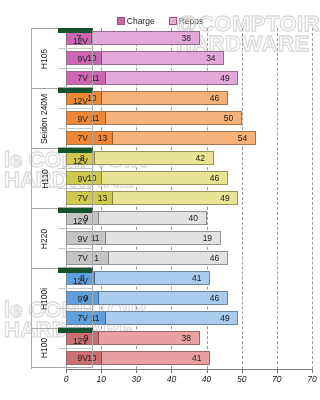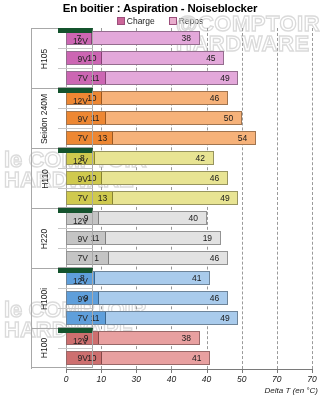--- a/index.html
+++ b/index.html
@@ -136,21 +136,20 @@
   .xlabel{
     position:absolute;left:0;top:386px;width:318px;text-align:right;
     font-size:8px;font-style:italic;color:#222;
   }
 </style>
 </head>
 <body>
 
 <div id="chart-root">
 
-  <div class="title">En boitier : Aspiration - Noiseblocker</div>
 
   <div class="legend">
     <div class="legend-item">
       <span class="legend-swatch sw-charge"></span>
       <span>Charge</span>
     </div>
     <div class="legend-item">
       <span class="legend-swatch sw-repos"></span>
       <span>Repos</span>
     </div>
@@ -208,21 +207,21 @@
               <div class="bar-charge" style="width: 24.6px; background: rgb(204, 102, 179);"></div>
             </div>
             <div class="val val-charge" style="right: auto; left: 10.6px;">7</div>
             <div class="val val-total" style="left: 115.543px; right: auto;">38</div>
           </div>
           <div class="barrow" style="top: 20px;">
             <div class="bar-outer" style="width: 158.143px; background: rgb(227, 168, 218);">
               <div class="bar-charge" style="width: 35.1429px; background: rgb(204, 102, 179);"></div>
             </div>
             <div class="val val-charge" style="right: auto; left: 21.1429px;">10</div>
-            <div class="val val-total" style="left: 140.143px; right: auto;">45</div>
+            <div class="val val-total" style="left: 140.143px; right: auto;">34</div>
           </div>
           <div class="barrow" style="top: 40px;">
             <div class="bar-outer" style="width: 172.2px; background: rgb(227, 168, 218);">
               <div class="bar-charge" style="width: 38.6571px; background: rgb(204, 102, 179);"></div>
             </div>
             <div class="val val-charge" style="right: auto; left: 24.6571px;">11</div>
             <div class="val val-total" style="left: 154.2px; right: auto;">49</div>
           </div>
           <div class="barrow" style="top: 60px;">
             <div class="bar-outer" style="width: 161.657px; background: rgb(246, 178, 122);">
@@ -391,14 +390,13 @@
       <div class="ticklabel" style="left: 171.429px;">40</div>
       <div class="tick" style="left: 206.571px;"></div>
       <div class="ticklabel" style="left: 206.571px;">40</div>
       <div class="tick" style="left: 241.714px;"></div>
       <div class="ticklabel" style="left: 241.714px;">50</div>
       <div class="tick" style="left: 276.857px;"></div>
       <div class="ticklabel" style="left: 276.857px;">70</div>
       <div class="tick" style="left: 312px;"></div>
       <div class="ticklabel" style="left: 312px;">70</div>
     </div>
-  <div class="xlabel">Delta T (en °C)</div>
 </div>
 
 </body></html>

